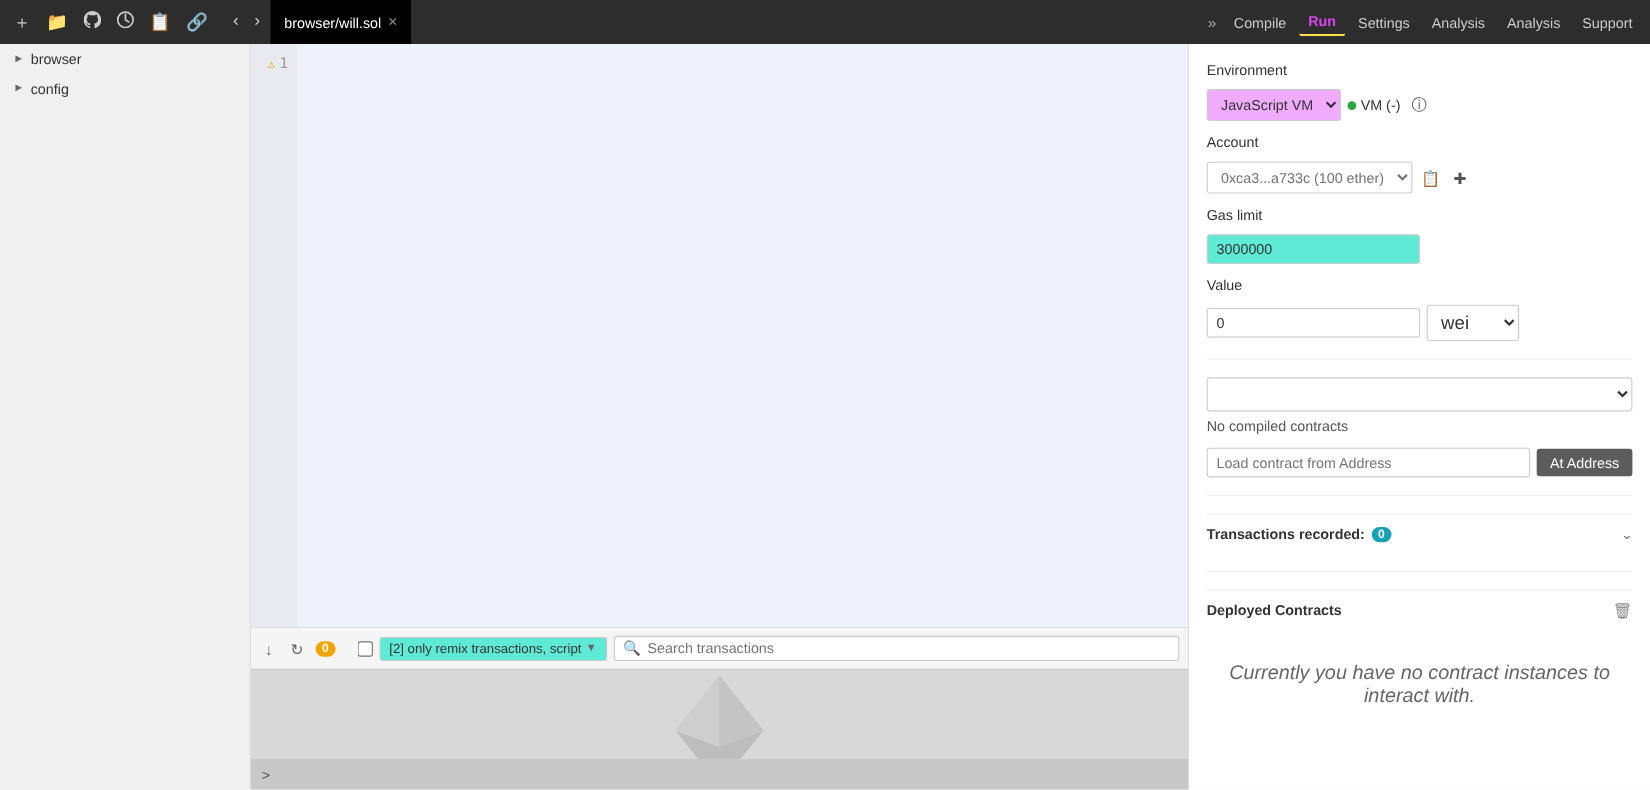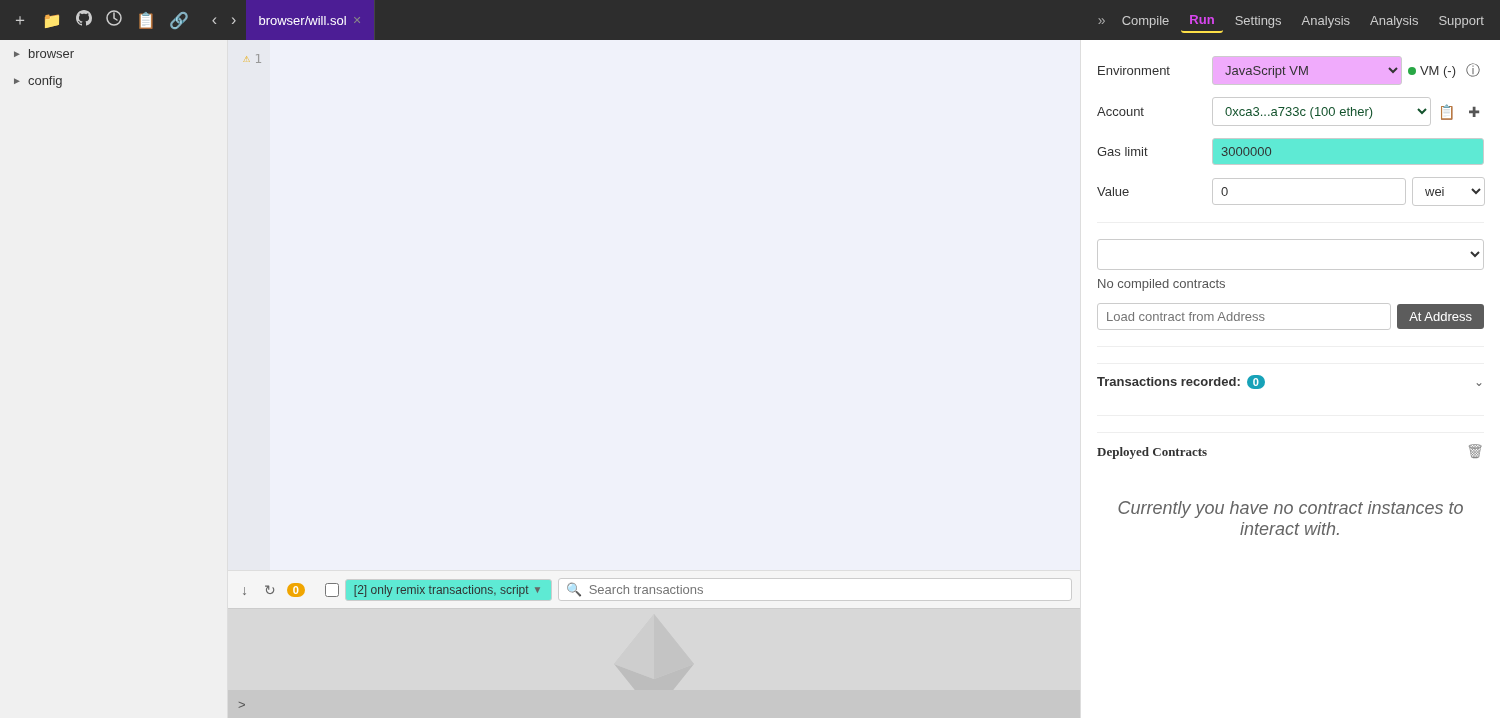--- a/index.html
+++ b/index.html
@@ -5,21 +5,21 @@
     * { box-sizing: border-box; margin: 0; padding: 0; }
     body { font-family: -apple-system, BlinkMacSystemFont, 'Segoe UI', sans-serif; font-size: 13px; background: #f8f8f8; display: flex; flex-direction: column; height: 718px; overflow: hidden; }
 
     
     .top-toolbar {
       display: flex; align-items: center; height: 40px; background: #2d2d2d; padding: 0 8px; gap: 6px; flex-shrink: 0;
     }
     .toolbar-icon { color: #ccc; font-size: 16px; cursor: pointer; padding: 4px; }
     .tab-bar { display: flex; align-items: stretch; flex: 1; height: 100%; }
     .tab { display: flex; align-items: center; gap: 6px; padding: 0 12px; background: #1e1e1e; color: #ccc; font-size: 13px; cursor: pointer; border-right: 1px solid #444; }
-    .tab.active { background: #4c1d95; color: #fff; }
+    .tab.active { background: #000000; color: #fff; }
     .tab-close { font-size: 11px; color: #888; cursor: pointer; }
     .top-nav { display: flex; align-items: center; gap: 4px; margin-left: auto; }
     .top-nav-item { color: #ccc; padding: 4px 8px; font-size: 13px; cursor: pointer; border-radius: 3px; }
     .top-nav-icon { color: #aaa; font-size: 14px; cursor: pointer; padding: 4px; }
 
     
     .main-layout { display: flex; flex: 1; overflow: hidden; }
 
     
     .sidebar { width: 228px; background: #f0f0f0; border-right: 1px solid #ddd; display: flex; flex-direction: column; flex-shrink: 0; }
@@ -49,50 +49,50 @@
     .console-area { height: 110px; background: #d8d8d8; border-top: 1px solid #ccc; display: flex; flex-direction: column; flex-shrink: 0; position: relative; }
     .console-content { flex: 1; display: flex; align-items: center; justify-content: center; overflow: hidden; }
     .eth-logo { opacity: 0.2; }
     .console-prompt { position: absolute; bottom: 0; left: 0; right: 0; height: 28px; background: #c8c8c8; display: flex; align-items: center; padding: 0 10px; font-size: 13px; color: #555; }
 
     
     .right-panel { width: 420px; background: #fff; border-left: 1px solid #ddd; display: flex; flex-direction: column; flex-shrink: 0; overflow-y: auto; }
     .right-panel-inner { padding: 16px; display: flex; flex-direction: column; gap: 12px; }
 
     
-    .form-row { display: flex; align-items: center; gap: 25px; }
+    .form-row { display: flex; align-items: flex-start; gap: 10px; flex-direction: column; }
     .form-label { font-size: 13px; color: #333; width: 90px; flex-shrink: 0; }
     .form-control { flex: 1; border: 1px solid #ccc; border-radius: 3px; padding: 5px 8px; font-size: 13px; color: #333; background: #5eead4; outline: none; }
     .form-select { border: 1px solid #ccc; border-radius: 3px; padding: 5px 8px; font-size: 13px; color: #333; background: #f0abfc; cursor: pointer; }
     .vm-badge { display: flex; align-items: center; gap: 4px; font-size: 13px; color: #333; }
     .vm-dot { width: 8px; height: 8px; border-radius: 50%; background: #28a745; flex-shrink: 0; }
     .account-row { display: flex; align-items: center; gap: 4px; flex: 1; }
-    .account-select { flex: 1; border: 1px solid #ccc; border-radius: 3px; padding: 5px 8px; font-size: 13px; color: #14532d; background: #fff; cursor: pointer; }
+    .account-select { flex: 1; border: 1px solid #ccc; border-radius: 3px; padding: 5px 8px; font-size: 13px; color: #737373; background: #fff; cursor: pointer; }
     .icon-btn { color: #555; font-size: 14px; cursor: pointer; padding: 2px 4px; }
     .value-row { display: flex; align-items: center; gap: 6px; flex: 1; }
     .value-input { flex: 1; border: 1px solid #ccc; border-radius: 3px; padding: 5px 8px; font-size: 13px; color: #333; background: #fff; outline: none; }
-    .value-select { border: 1px solid #ccc; border-radius: 3px; padding: 5px 8px; font-size: 13px; color: #333; background: #fff; cursor: pointer; }
+    .value-select { border: 1px solid #ccc; border-radius: 3px; padding: 5px 8px; font-size: 17px; color: #333; background: #fff; cursor: pointer; }
 
     
     .contract-dropdown { width: 100%; border: 1px solid #ccc; border-radius: 3px; padding: 6px 8px; font-size: 13px; color: #333; background: #fff; cursor: pointer; }
     .no-compiled { font-size: 13px; color: #555; margin-top: 2px; }
 
     
     .at-address-row { display: flex; align-items: center; gap: 6px; }
     .at-address-input { flex: 1; border: 1px solid #ccc; border-radius: 3px; padding: 5px 8px; font-size: 13px; color: #999; background: #fff; outline: none; }
     .at-address-btn { background: #5c5c5c; color: #fff; border: none; border-radius: 3px; padding: 5px 12px; font-size: 13px; cursor: pointer; font-weight: 500; }
 
     
     .section-header { display: flex; align-items: center; justify-content: space-between; padding: 10px 0; border-top: 1px solid #eee; }
     .section-title { font-size: 13px; font-weight: 600; color: #333; display: flex; align-items: center; gap: 6px; }
     .tx-badge { background: #17a2b8; color: #fff; border-radius: 10px; font-size: 11px; padding: 1px 6px; }
     .section-chevron { font-size: 12px; color: #666; cursor: pointer; }
 
     
-    .deployed-header { display: flex; align-items: flex-end; justify-content: space-between; padding: 10px 0; border-top: 1px solid #eee; font-family: Liberation Serif, serif; }
+    .deployed-header { display: flex; align-items: flex-start; justify-content: space-between; padding: 10px 0; border-top: 1px solid #eee; }
     .deployed-title { font-size: 13px; font-weight: 600; color: #333; }
     .delete-icon { color: #888; font-size: 14px; cursor: pointer; }
     .no-instances { font-size: 18px; color: #666; font-style: italic; text-align: center; padding: 16px 8px; }
 
     
     .divider { height: 1px; background: #eee; margin: 4px 0; }
   </style>
 </head>
 <body>
 

